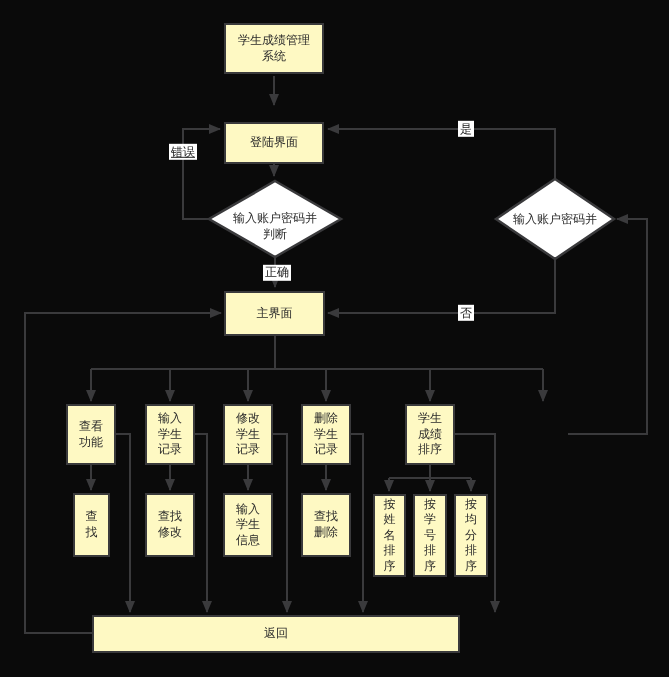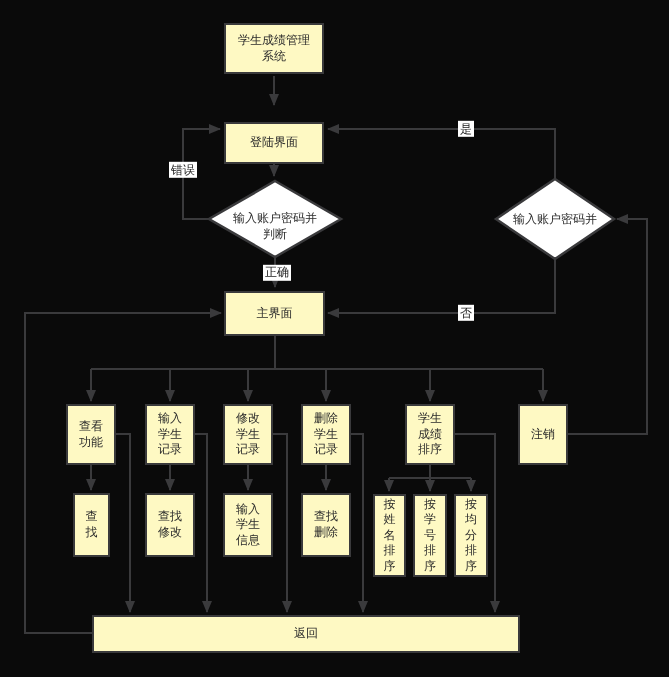--- a/index.html
+++ b/index.html
@@ -99,21 +99,20 @@
 记录</div>
 
   <div class="node" style="left:301px;top:404px;width:50px;height:61px;">删除
 学生
 记录</div>
 
   <div class="node" style="left:405px;top:404px;width:50px;height:61px;">学生
 成绩
 排序</div>
 
-  <div class="node" style="left:518px;top:404px;width:50px;height:61px;">注销</div>
 
   <div class="node" style="left:73px;top:493px;width:37px;height:64px;">查
 找</div>
 
   <div class="node" style="left:145px;top:493px;width:50px;height:64px;">查找
 修改</div>
 
   <div class="node" style="left:223px;top:493px;width:50px;height:64px;">输入
 学生
 信息</div>
@@ -132,28 +131,28 @@
 号
 排
 序</div>
 
   <div class="node" style="left:454px;top:494px;width:34px;height:83px;">按
 均
 分
 排
 序</div>
 
-  <div class="node" style="left:92px;top:615px;width:428px;height:38px;">返回</div>
+  <div class="node" style="left:92px;top:615px;width:368px;height:38px;">返回</div>
 
   <div class="diamond-label" style="left:211px;top:196px;width:128px;height:60px;">输入账户密码并
 判断</div>
 
   <div class="diamond-label" style="left:499px;top:206px;width:112px;height:26px;">输入账户密码并</div>
 
-  <div class="edge-label" style="left:183px;top:170px;">错误</div>
+  <div class="edge-label" style="left:183px;top:152px;text-decoration:underline;">错误</div>
 
   <div class="edge-label" style="left:277px;top:273px;font-family:Liberation Mono, monospace;">正确</div>
 
   <div class="edge-label" style="left:466px;top:129px;">是</div>
 
   <div class="edge-label" style="left:466px;top:313px;">否</div>
 
 </div>
 
 </body></html>

